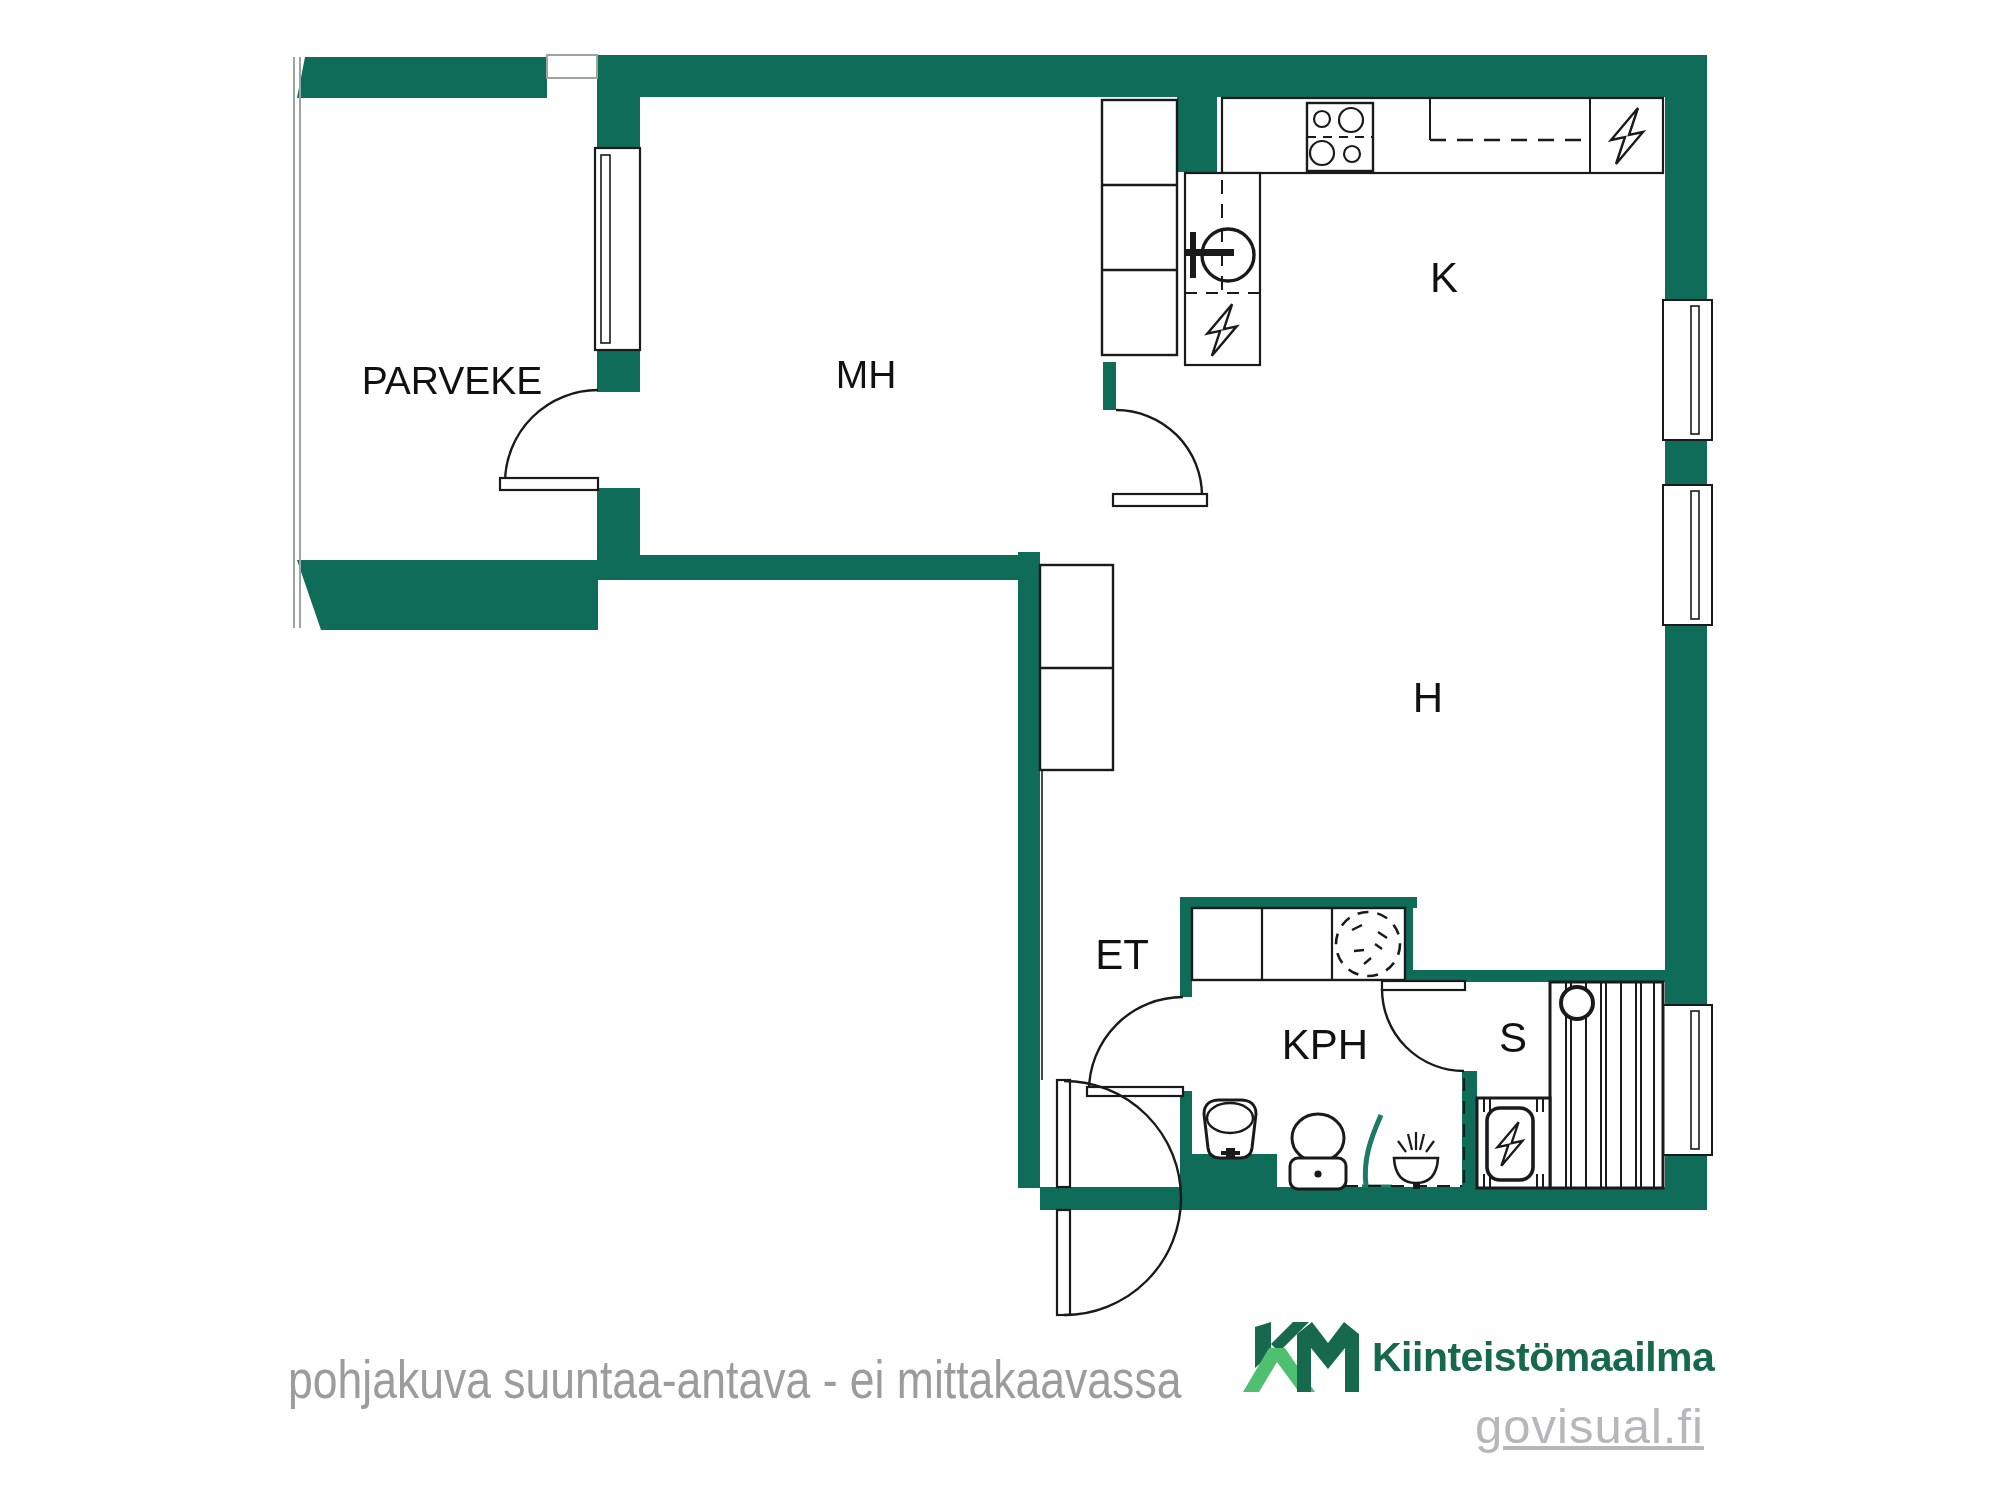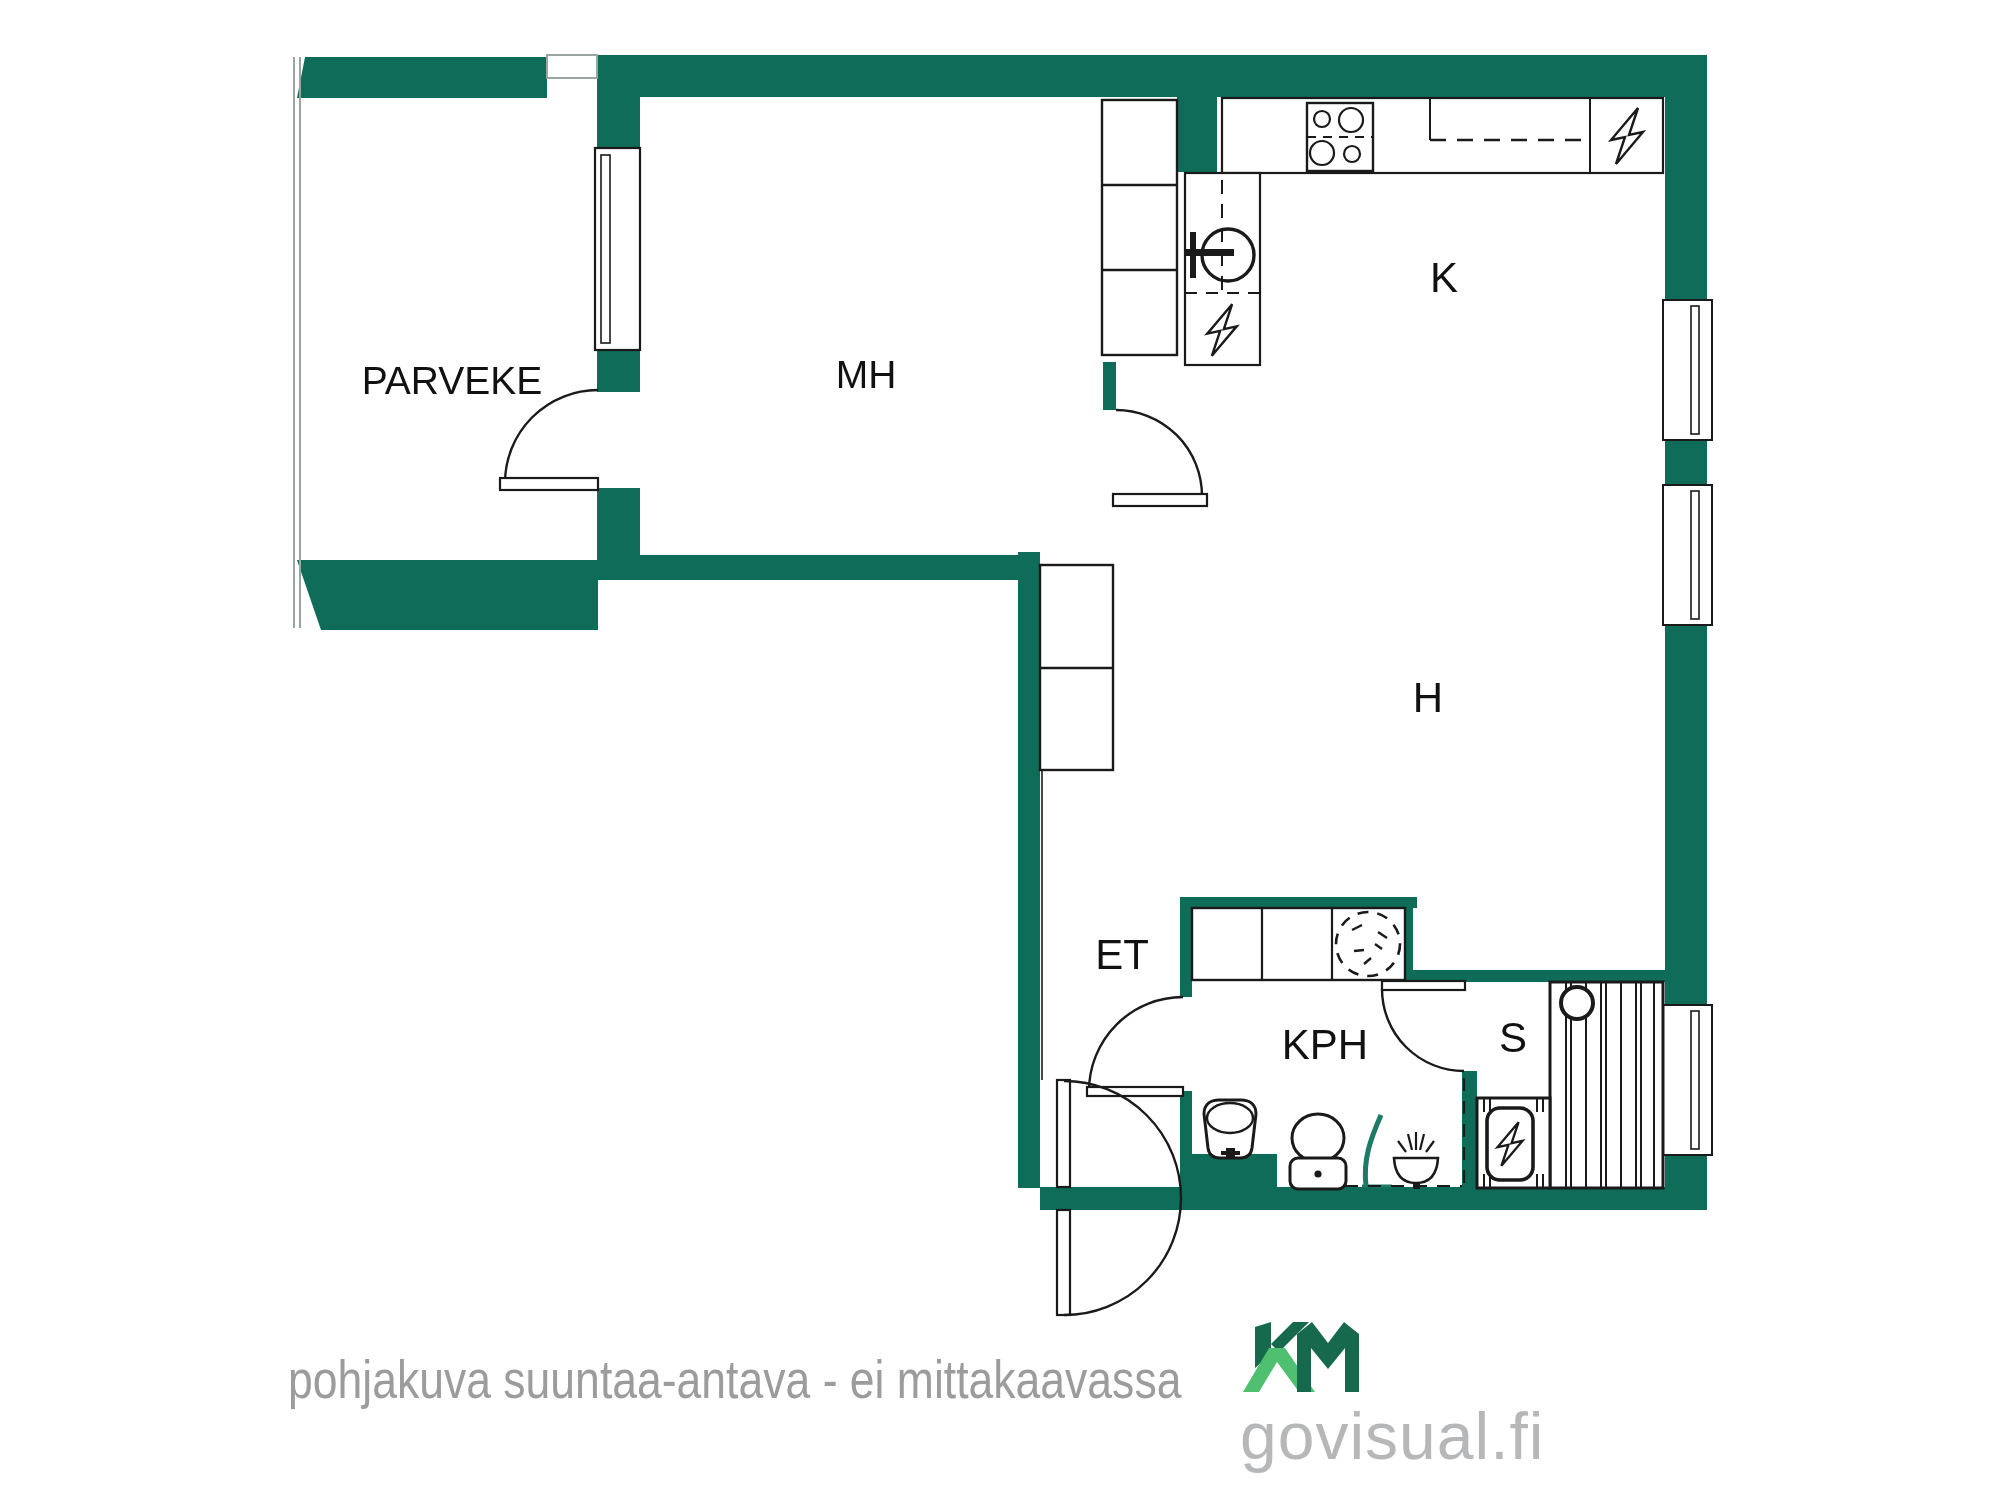--- a/index.html
+++ b/index.html
@@ -7,22 +7,22 @@
           font-family:"Liberation Sans", sans-serif;}
   .plan{position:absolute;left:0;top:0;width:2000px;height:1500px;}
   .room-label{fill:#111;font-family:"Liberation Sans",sans-serif;}
   .disclaimer{position:absolute;left:288px;top:1349px;font-size:53px;color:#9c9c9c;
               transform:scaleX(0.84);transform-origin:left top;white-space:nowrap;
               font-family:"Liberation Sans",sans-serif;}
   .brand{position:absolute;left:1240px;top:1322px;display:flex;align-items:center;}
   .brand svg{display:block;}
   .brand-name{font-size:41px;font-weight:bold;color:#17694e;margin-left:10px;
               letter-spacing:-0.5px;white-space:nowrap;}
-  .site{position:absolute;left:1240px;top:1398px;width:464px;
-        font-size:66px;color:#b5b7b9;letter-spacing:1px;}
+  .site{position:absolute;left:1240px;top:1398px;width:464px;text-align:right;
+        font-size:49px;color:#b5b7b9;letter-spacing:1px;text-decoration:underline;}
 </style>
 </head>
 <body>
 
 <div class="canvas">
 
 <svg class="plan" viewBox="0 0 2000 1500" stroke-linecap="butt" stroke-linejoin="miter">
 
   <defs>
     <path id="bolt" d="M11,-28 L-16,4 L-2,1 L-11,28 L16,-4 L2,-1 Z"></path>
@@ -253,17 +253,18 @@
 
 <div class="disclaimer">pohjakuva suuntaa-antava - ei mittakaavassa</div>
 
 <div class="brand">
   <svg width="122" height="70" viewBox="0 0 120 70">
     <polygon points="30,22 52,0 68,0 38,30" fill="#17694e"></polygon>
     <polygon points="14,5 30,0 30,32 14,46" fill="#17694e"></polygon>
     <polygon points="28,26 44,26 74,70 58,70 36,40 18,70 2,70" fill="#4fc06f"></polygon>
     <polygon points="56,12 71,0 87,21 103,0 118,12 118,70 104,70 104,26 87,47 70,26 70,70 56,70" fill="#17694e"></polygon>
   </svg>
+  <span class="brand-name">Kiinteistömaailma</span>
 </div>
 
 <div class="site">govisual.fi</div>
 
 </div>
 
 </body></html>

